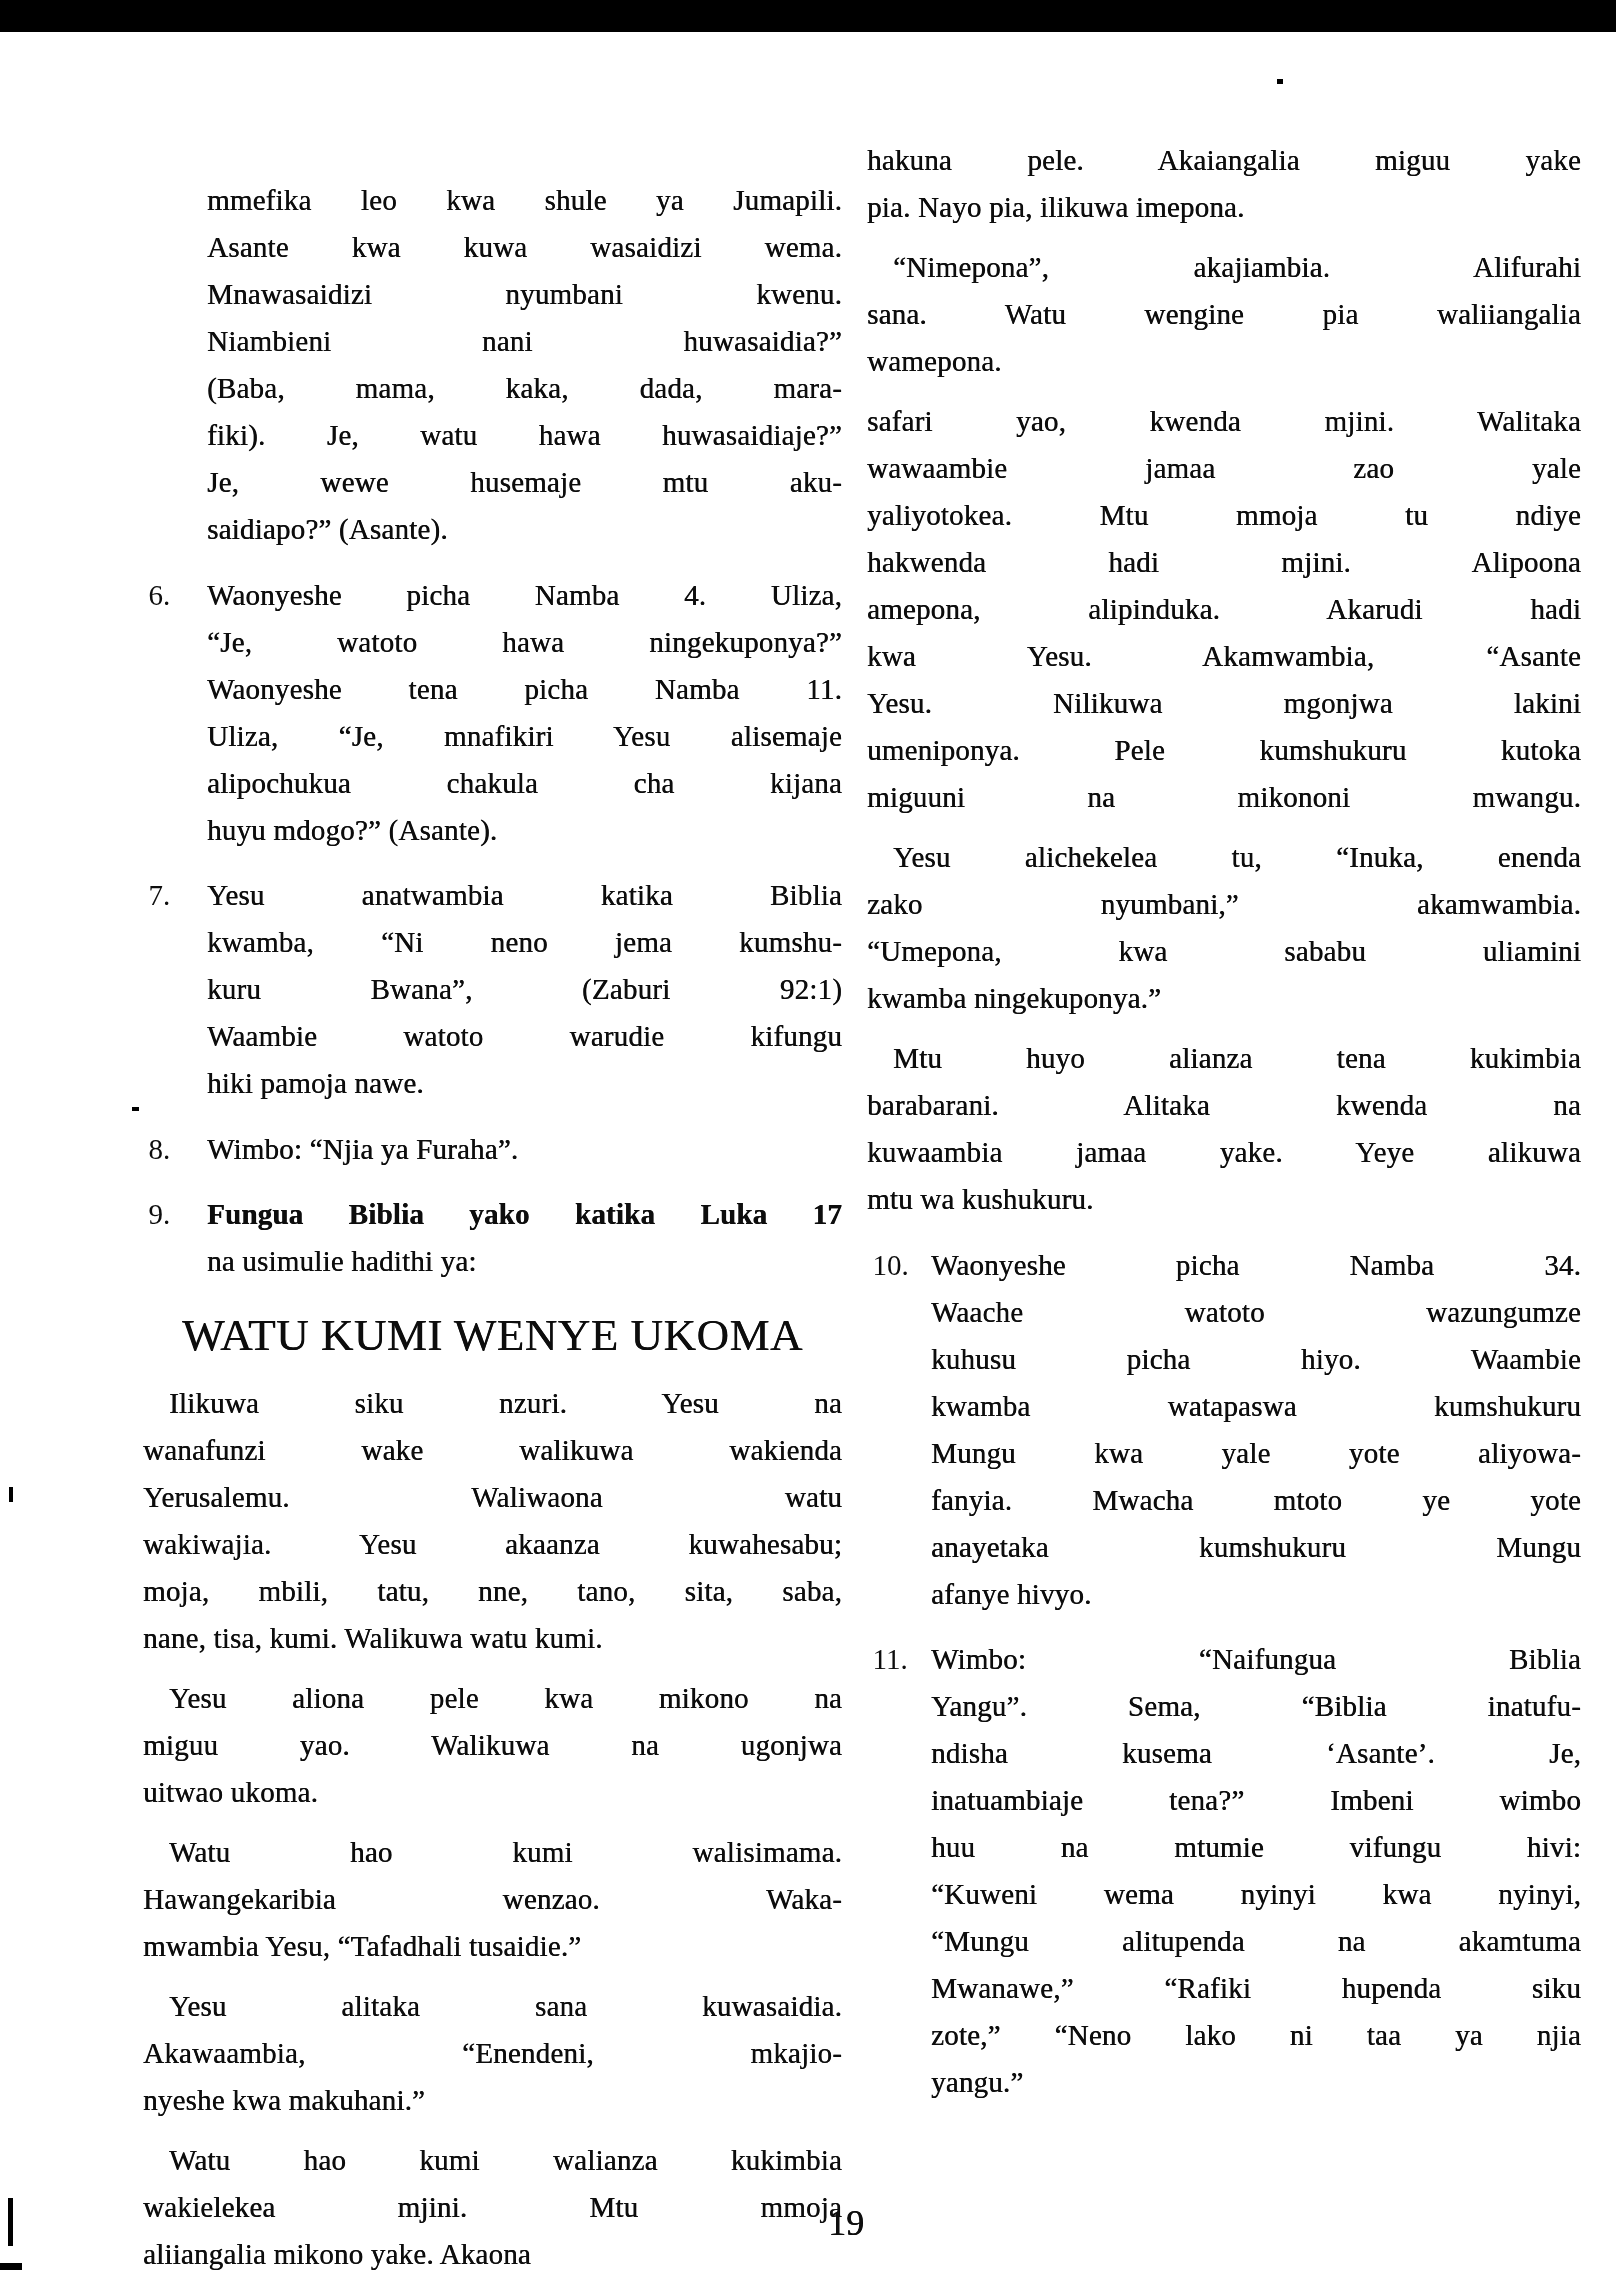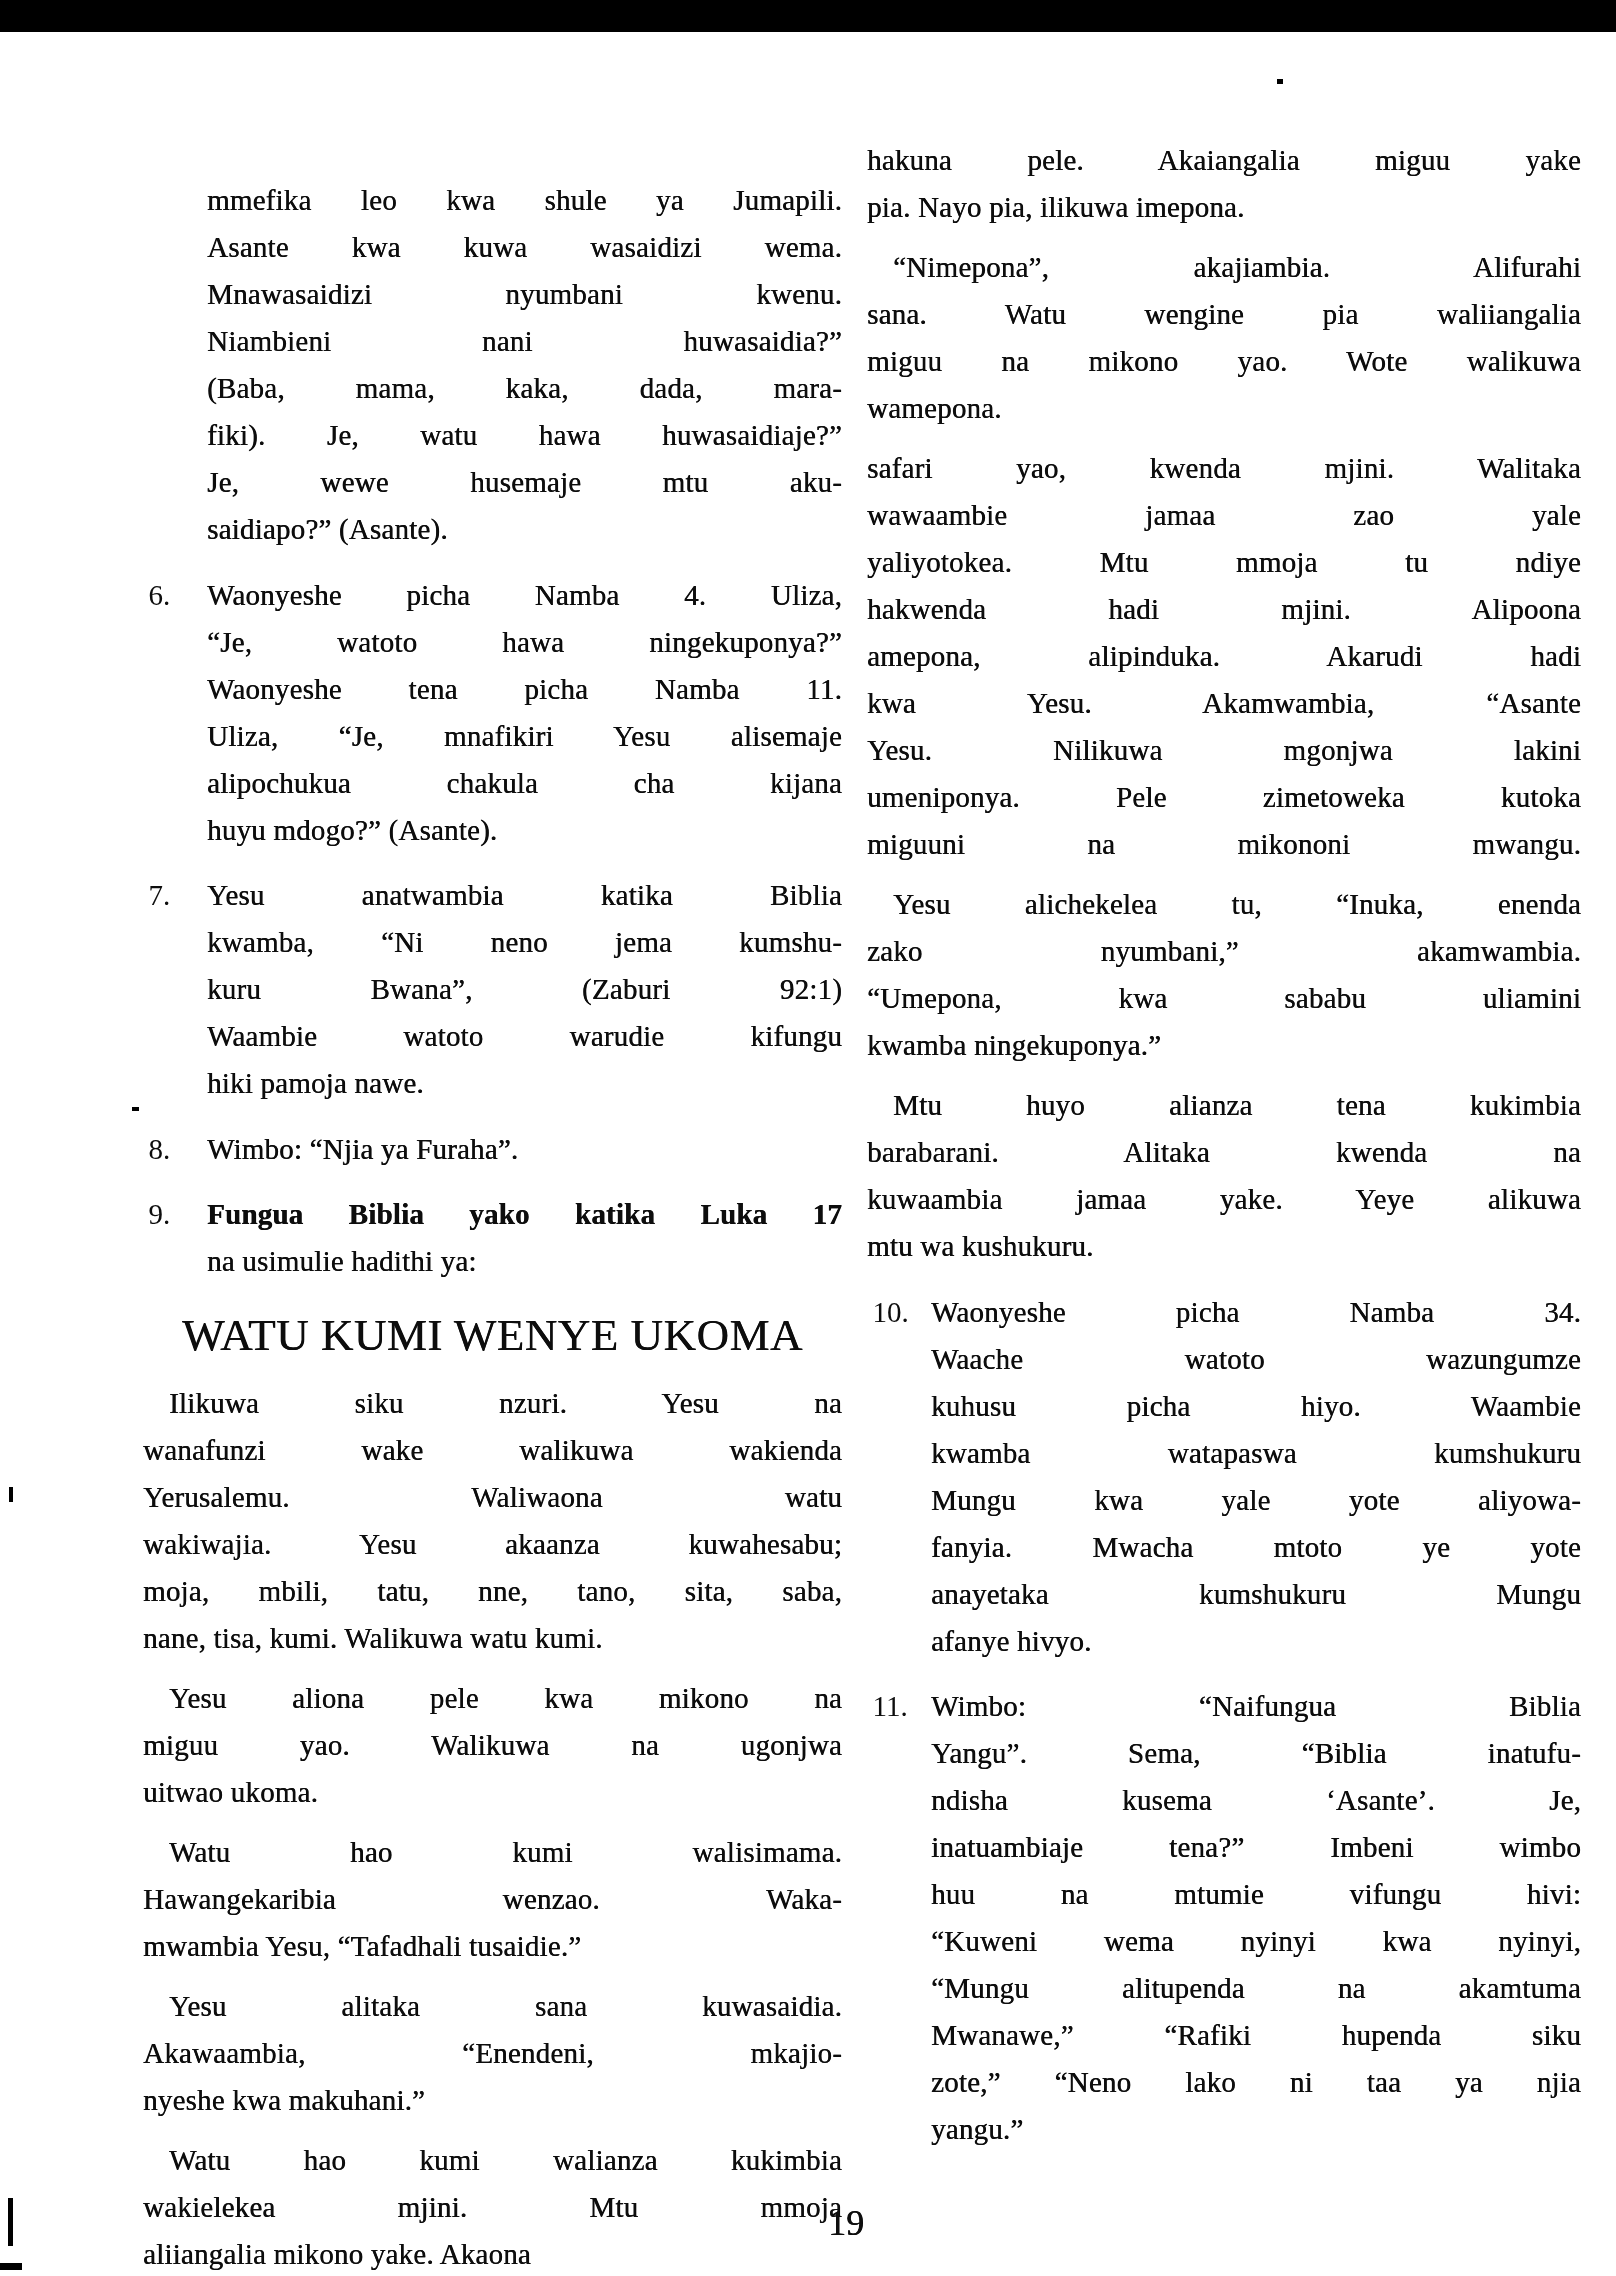--- a/index.html
+++ b/index.html
@@ -137,32 +137,31 @@
       </div>
     </div>
   <div id="col-right" class="col col-right">
       <div class="para">
         <div class="line jl">hakuna pele. Akaiangalia miguu yake</div>
         <div class="line">pia. Nayo pia, ilikuwa imepona.</div>
       </div>
       <div class="para">
         <div class="line jl fi">“Nimepona”, akajiambia. Alifurahi</div>
         <div class="line jl">sana. Watu wengine pia waliiangalia</div>
-        <div class="line jl">miguu na mikono yao. Wote walikuwa</div>
         <div class="line">wamepona.</div>
       </div>
       <div class="para">
         <div class="line jl">safari yao, kwenda mjini. Walitaka</div>
         <div class="line jl">wawaambie jamaa zao yale</div>
         <div class="line jl">yaliyotokea. Mtu mmoja tu ndiye</div>
         <div class="line jl">hakwenda hadi mjini. Alipoona</div>
         <div class="line jl">amepona, alipinduka. Akarudi hadi</div>
         <div class="line jl">kwa Yesu. Akamwambia, “Asante</div>
         <div class="line jl">Yesu. Nilikuwa mgonjwa lakini</div>
-        <div class="line jl">umeniponya. Pele zimetoweka kutoka</div>
+        <div class="line jl">umeniponya. Pele kumshukuru kutoka</div>
         <div class="line jl">miguuni na mikononi mwangu.</div>
       </div>
       <div class="para">
         <div class="line jl fi">Yesu alichekelea tu, “Inuka, enenda</div>
         <div class="line jl">zako nyumbani,” akamwambia.</div>
         <div class="line jl">“Umepona, kwa sababu uliamini</div>
         <div class="line">kwamba ningekuponya.”</div>
       </div>
       <div class="para">
         <div class="line jl fi">Mtu huyo alianza tena kukimbia</div>

